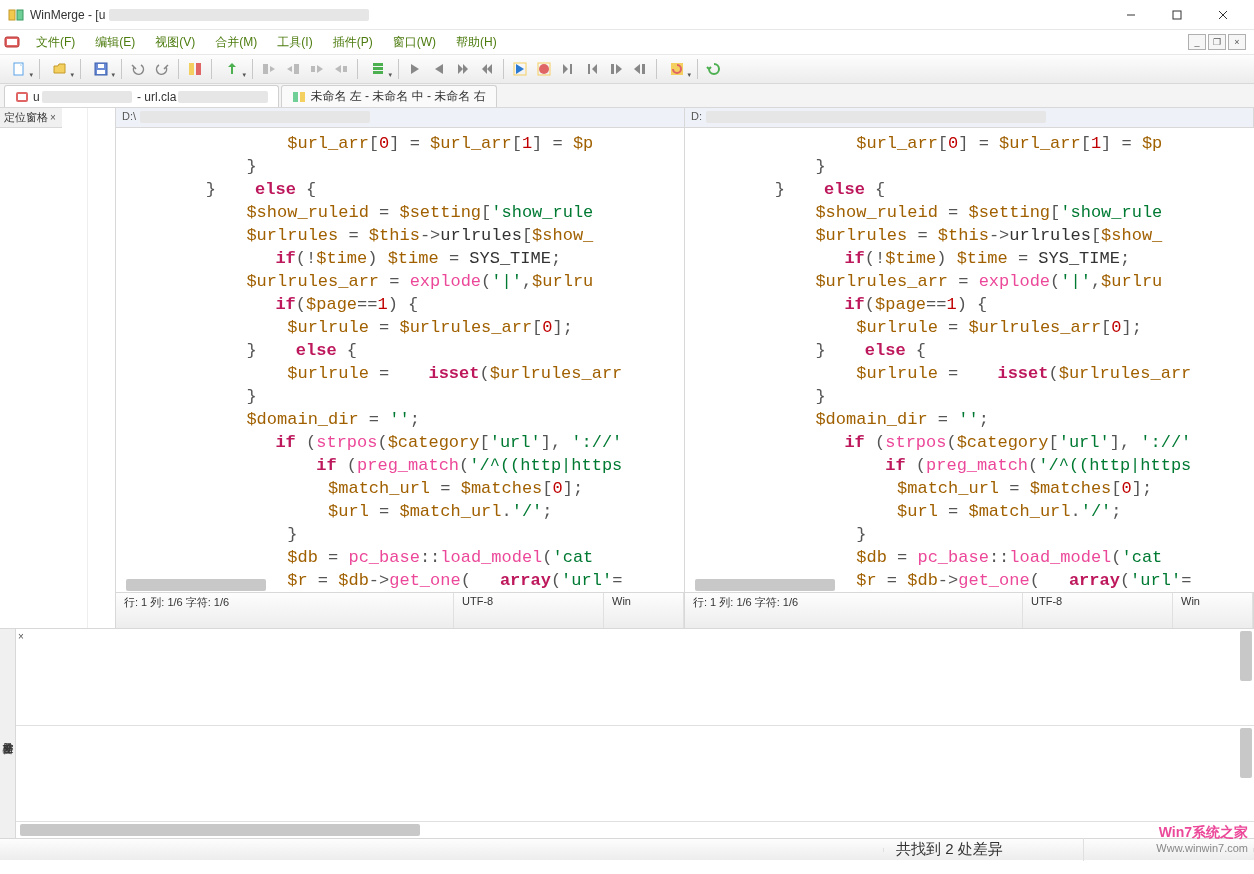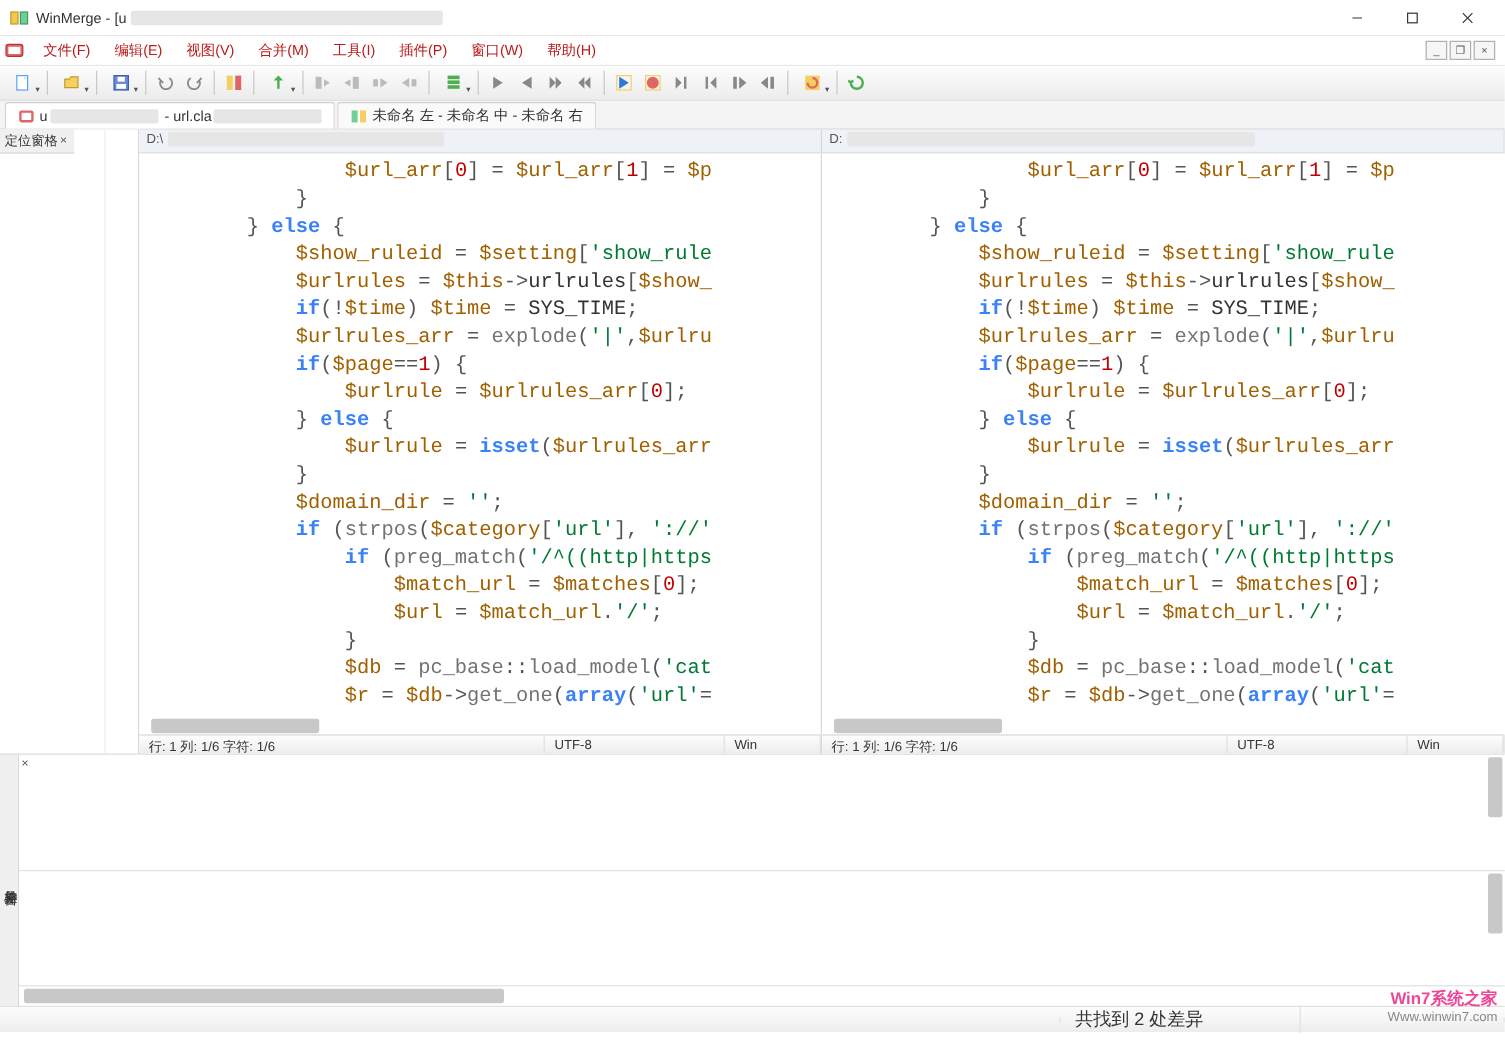--- a/index.html
+++ b/index.html
@@ -3,21 +3,21 @@
 <meta charset="utf-8">
 <style>
 * { box-sizing: border-box; margin: 0; padding: 0; }
 body { font-family: "Microsoft YaHei", Tahoma, sans-serif; font-size: 12px; background: #fff; width: 1254px; height: 874px; overflow: hidden; position: relative; }
 .titlebar { height: 30px; background: #fff; display: flex; align-items: center; padding: 0 8px; border-bottom: 1px solid #e8e8e8; }
 .titlebar .appicon { width: 16px; height: 16px; margin-right: 6px; }
 .titlebar .titletext { flex: 1; color: #333; font-size: 12px; }
 .titlebar .winbtns { display: flex; gap: 0; }
 .titlebar .winbtn { width: 46px; height: 30px; display: flex; align-items: center; justify-content: center; color: #333; }
 .menubar { height: 24px; background: #fff; display: flex; align-items: center; padding: 0 4px; }
-.menubar .menuitem { padding: 2px 10px; color: #b91c1c; }
+.menubar .menuitem { padding: 2px 10px; color: #4d7c0f; }
 .menubar .mdi-btns { margin-left: auto; display: flex; gap: 2px; padding-right: 4px;}
 .menubar .mdi-btn { width: 18px; height: 16px; border: 1px solid #b0b0b0; background:#f6f6f6; display:flex; align-items:center; justify-content:center; font-size:9px; color:#555;}
 .toolbar { height: 30px; background: linear-gradient(#fdfdfd,#ececec); border-top: 1px solid #e8e8e8; border-bottom: 1px solid #d8d8d8; display: flex; align-items: center; padding: 0 4px; gap: 2px; }
 .toolbar .tbtn { width: 22px; height: 22px; display: flex; align-items: center; justify-content: center; border-radius: 2px; }
 .toolbar .tbtn.drop { width: 30px; position:relative;}
 .toolbar .tbtn.drop::after{content:"▾"; font-size:7px; color:#555; position:absolute; right:1px; bottom:1px;}
 .toolbar .sep { width: 1px; height: 20px; background: #c8c8c8; margin: 0 3px; }
 .tabbar { height: 24px; background: #f4f4f4; display: flex; align-items: flex-end; padding: 0 4px; border-bottom: 1px solid #d8d8d8;}
 .tabbar .tab { height: 22px; background: #fafafa; border: 1px solid #d0d0d0; border-bottom: none; padding: 2px 10px; display: flex; align-items: center; gap: 4px; margin-right: 2px; font-size: 12px; color:#333; border-radius: 3px 3px 0 0;}
 .tabbar .tab.active { background: #fff; font-weight: normal;}
@@ -34,27 +34,27 @@
 .locmark.g { background:#c8c8c8; }
 .codearea { flex:1; display:flex; flex-direction:column; overflow:hidden;}
 .pathbar { height: 20px; background: #eef2f8; border-bottom: 1px solid #d8d8d8; display:flex;}
 .pathcell { width:50%; padding:2px 6px; color:#555; font-size:11px; border-right:1px solid #d8d8d8; overflow:hidden; white-space:nowrap;}
 .codesplit { flex:1; display:flex; background:#fff; overflow:hidden;}
 .codepane { width:50%; overflow:hidden; border-right:1px solid #d8d8d8; position:relative;}
 .codepane:last-child{border-right:none;}
 .codepane .code { font-family: Consolas, "Courier New", monospace; font-size: 17px; line-height: 23px; white-space: pre; padding: 4px 8px; color:#333;}
 .hscroll { position:absolute; bottom:0; left:0; right:0; height:14px; background:transparent;}
 .hscroll .thumb{ position:absolute; height:12px; top:1px; background:#c8c8c8; border-radius:2px;}
-.kw { color:#3b82f6; font-weight:bold;}
+.kw { color:#be185d; font-weight:bold;margin-left:29px;}
 .var { color:#a06000; }
-.fn { color:#737373; }
+.fn { color:#ec4899; }
 .str { color:#007a33; }
 .num { color:#c00000; }
 .op { color:#555; }
-.statusrow { height:16px; background: linear-gradient(#fdfdfd,#ededed); border-top:1px solid #d8d8d8; display:flex;}
+.statusrow { height:36px; background: linear-gradient(#fdfdfd,#ededed); border-top:1px solid #d8d8d8; display:flex;}
 .statusrow .scell { width:50%; display:flex; border-right:1px solid #d8d8d8;}
 .statusrow .sseg { padding:2px 8px; color:#333; font-size:11px; border-right:1px solid #e0e0e0;}
 .statusrow .sseg.wide{flex:1;}
 .diffpane { height: 210px; border-top:1px solid #d8d8d8; position:relative; display:flex;}
 .diffpane .vlabel { width:16px; writing-mode: vertical-rl; text-orientation: upright; font-size:11px; color:#333; background:#f0f0f0; border-right:1px solid #d8d8d8; display:flex; align-items:center; justify-content:center; padding:4px 0;}
 .diffpane .dbody { flex:1; background:#fff; display:flex; flex-direction:column;}
 .diffpane .drow { flex:1; border-bottom:1px solid #e0e0e0; position:relative;}
 .diffpane .drow .xb { position:absolute; top:2px; left:2px; font-size:10px; color:#555;}
 .diffpane .vscr { position:absolute; right:0; top:0; bottom:0; width:16px;}
 .diffpane .vscr .vthumb{position:absolute; left:2px; right:2px; background:#c8c8c8; border-radius:2px;}

